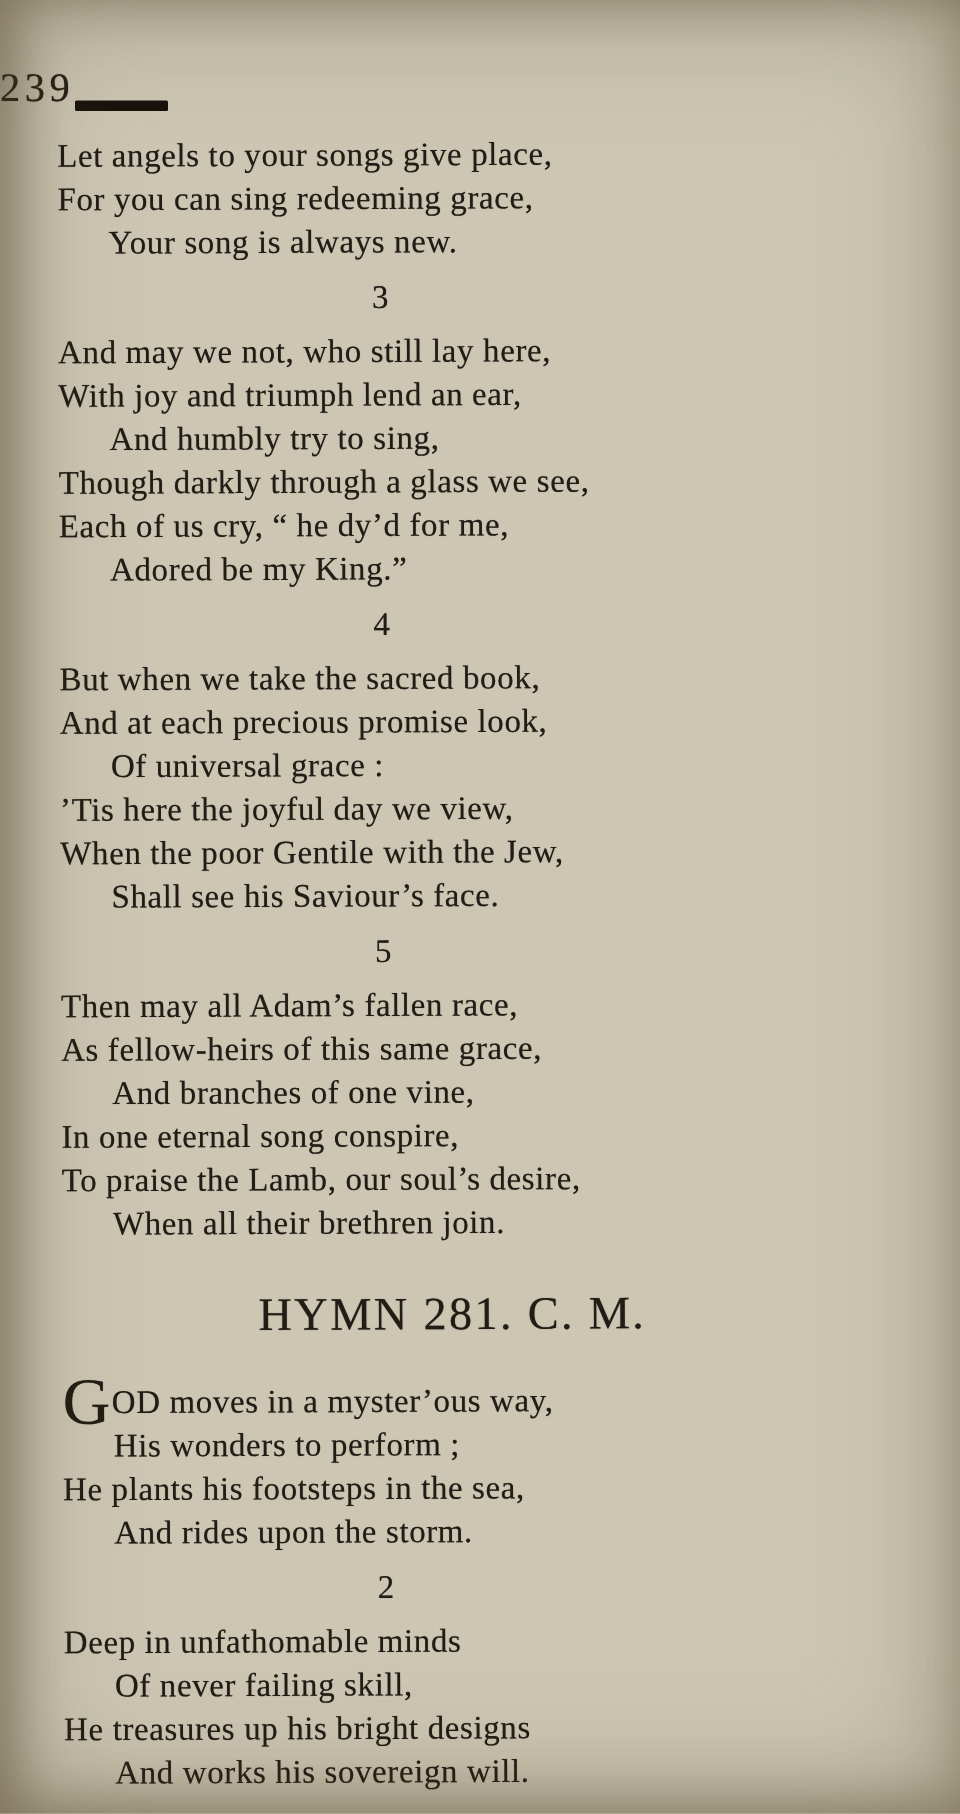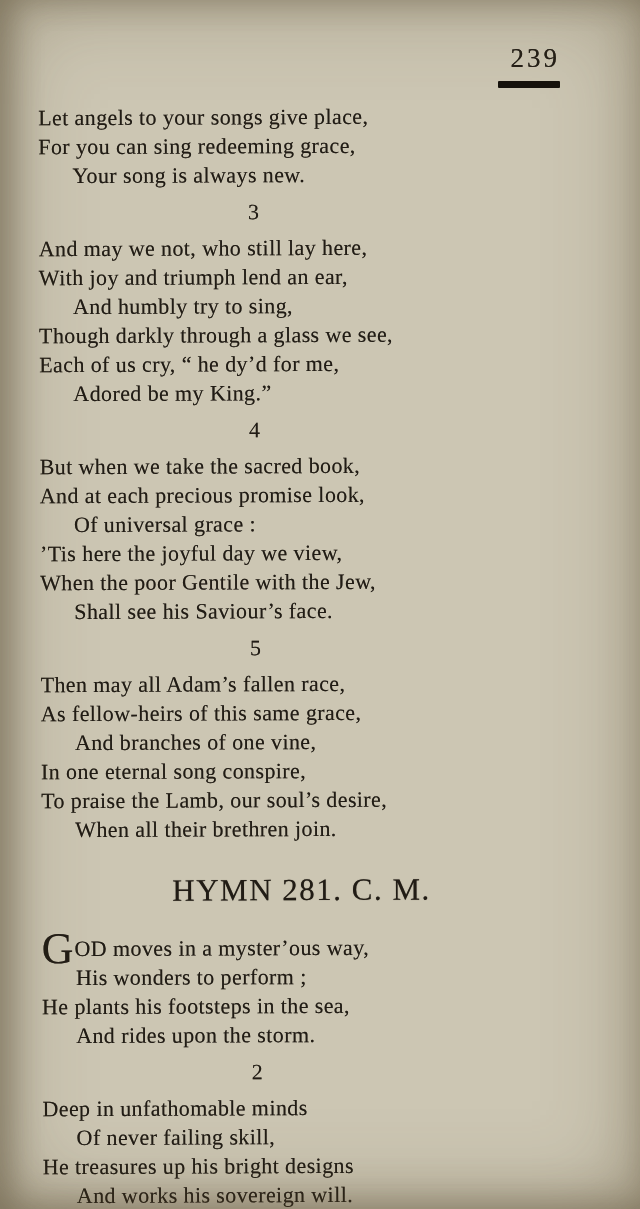--- a/index.html
+++ b/index.html
@@ -23,21 +23,21 @@
     z-index: 5;
   }
   .page {
     position: relative;
     width: 640px;
     height: 1209px;
     z-index: 1;
   }
   .page-header {
     display: flex;
-    flex-direction: column;
+    flex-direction: row;
     align-items: flex-end;
     padding: 44px 80px 0 0;
   }
   .page-number {
     font-size: 27px;
     letter-spacing: 3px;
     color: #241f17;
     text-shadow: 0 0 0.6px rgba(20,15,8,0.7);
     line-height: 1.1;
   }

